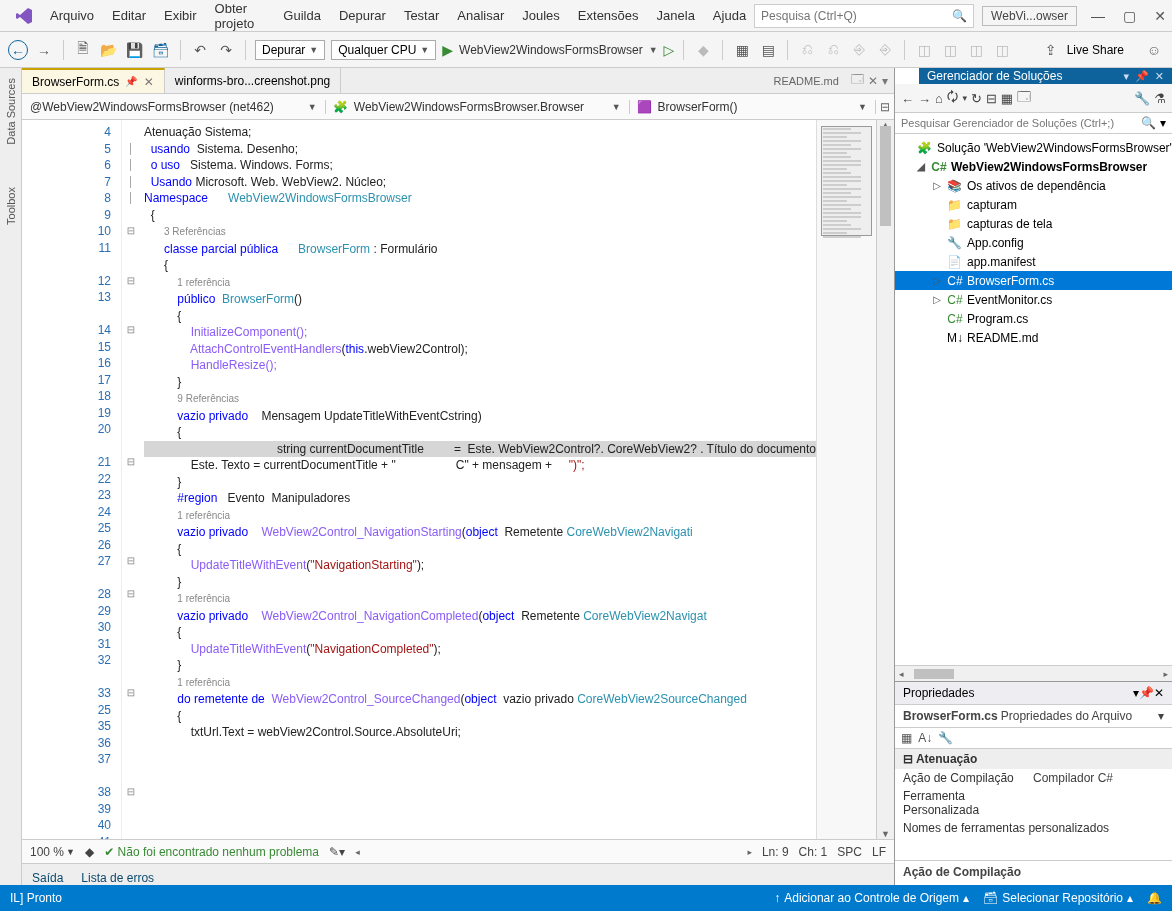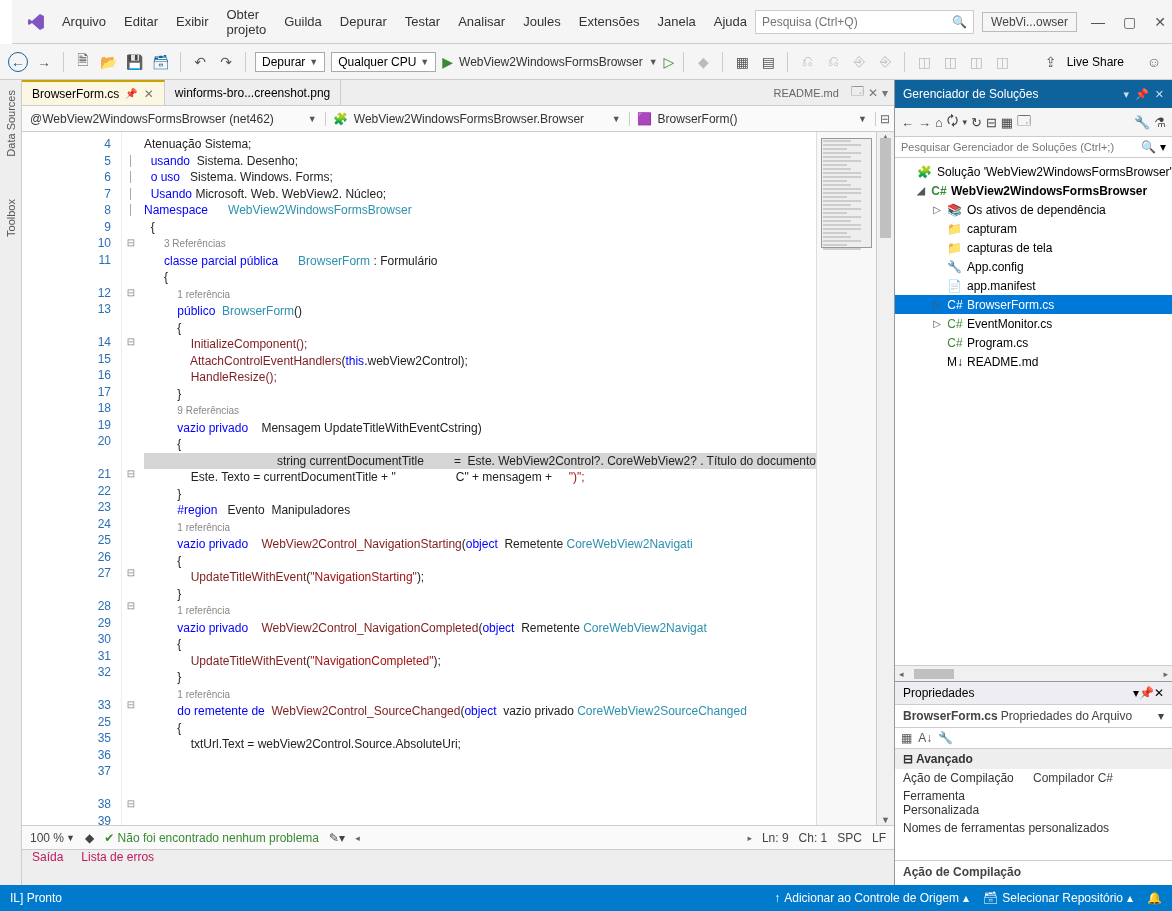--- a/index.html
+++ b/index.html
@@ -1,19 +1,19 @@
 <!DOCTYPE html>
 <html><head>
 <meta charset="utf-8">
 <style>
 * { margin: 0; padding: 0; box-sizing: border-box; font-family: "Segoe UI", Arial, sans-serif; font-size: 12px; }
 body { width: 1172px; height: 911px; background: #fff; overflow: hidden; display: flex; flex-direction: column; }
 
 
-.titlebar { height: 44px; display: flex; align-items: center; padding: 0 6px; background: #f5f5f5; border-bottom: 1px solid #ccc; margin-left: 12px; }
+.titlebar { height: 32px; display: flex; align-items: center; padding: 0 6px; background: #f5f5f5; border-bottom: 1px solid #ccc; }
 .logo { width: 20px; height: 20px; margin: 0 8px; }
 .menu { display: flex; gap: 2px; align-items: center; flex: 1; }
 .menu span { padding: 4px 8px; cursor: default; font-size: 13px; color: #333; }
 .search-box { display: flex; align-items: center; border: 1px solid #ccc; background: #fff; width: 220px; height: 24px; padding: 0 6px; }
 .search-box input { border: none; outline: none; flex: 1; font-size: 12px; color: #6d28d9; }
 .search-box .mag { color: #666; }
 .pill { border: 1px solid #bbb; padding: 2px 8px; margin-left: 8px; font-size: 12px; color: #444; background:#f5f5f5;}
 .win-controls { display: flex; gap: 18px; margin-left: 14px; color: #555; }
 .win-controls span { font-size: 14px; }
 
@@ -48,41 +48,41 @@
 
 .editor-body { flex: 1; display: flex; min-height: 0; }
 .gutter { width: 100px; background: #fff; text-align: right; padding-right: 10px; color: #2a6fb5; font-family: Consolas, monospace; font-size: 12px; line-height: 16.5px; padding-top: 4px; border-right:1px solid #eee;}
 .gutter div { height: 16.5px; }
 .fold-col { width: 18px; background:#fff; padding-top:4px;}
 .fold-col div { height:16.5px; text-align:center; color:#888; font-size:10px; line-height:16.5px;}
 .code { flex: 1; font-family: Consolas, monospace; font-size: 12.5px; line-height: 16.5px; padding: 4px 0 0 4px; white-space: pre; overflow: hidden; color: #222; position:relative;}
 .kw { color: #0000ff; }
 .type { color: #2b91af; }
 .str { color: #a31515; }
-.mtd { color: #7f1d1d; margin-top: 20px; }
+.mtd { color: #8b5cf6; margin-top: 20px; }
 .cmt { color: #888; font-size: 10px; }
 .hl-line { background: #d6d6d6; display:inline-block; width:100%;text-align:right;}
 .minimap { width: 60px; background: #f8f8f8; border-left: 1px solid #ddd; position:relative; }
 .mini-view { position:absolute; top:6px; left:4px; right:4px; height:110px; border:1px solid #999; background:rgba(200,200,200,.2);}
 .mini-lines { position:absolute; top:8px; left:6px; right:6px; bottom:8px; display:flex; flex-direction:column; gap:2px;}
 .mini-lines span { height:2px; background:#cfcfcf;}
 .mini-lines span.s1{width:60%;} .mini-lines span.s2{width:80%;} .mini-lines span.s3{width:50%;}
 .scroll-v { width: 18px; background: #f0f0f0; border-left: 1px solid #ccc; position:relative;}
 .scroll-v .thumb{ position:absolute; left:3px; right:3px; top:6px; height:100px; background:#c0c0c0;}
 .scroll-v .arr-up, .scroll-v .arr-dn{ position:absolute; left:0; right:0; text-align:center; color:#666; font-size:9px;}
 .scroll-v .arr-up{top:0;} .scroll-v .arr-dn{bottom:0;}
 
 .editor-status { height: 24px; display: flex; align-items: center; border-top: 1px solid #ccc; background: #fafafa; padding: 0 8px; gap: 10px; font-size: 11px; color: #444; }
 .editor-status .zoom { display:flex; align-items:center; gap:2px;}
 .editor-status .ok { color: #388a34; }
 .editor-status .spacer { flex: 1; }
 
 
 .rightcol { width: 278px; display: flex; flex-direction: column; border-left: 1px solid #999; }
-.panel-hdr { background: #0e639c; color: #fff; padding: 7px 8px; font-size: 12px; display: flex; align-items: center; gap: 6px; }
+.panel-hdr { background: #0e639c; color: #fff; padding: 1px 8px; font-size: 12px; display: flex; align-items: center; gap: 6px; margin-left: 24px; }
 .panel-hdr .spacer { flex: 1; }
 .panel-hdr .icn { font-size: 11px; color: #cde; }
 .sol-toolbar { display: flex; align-items: center; gap: 4px; padding: 3px 6px; border-bottom: 1px solid #ccc; background:#f5f5f5;}
 .sol-toolbar span { color: #444; font-size: 13px; }
 .sol-search { display: flex; align-items: center; border-bottom: 1px solid #ccc; padding: 3px 6px; background:#fff;}
 .sol-search input { flex: 1; border: none; outline: none; font-size: 11px; color: #666; }
 .tree { flex: 1; overflow: auto; padding: 4px 0; background:#fff; font-size:12px;}
 .tree-row { display: flex; align-items: center; height: 19px; padding-left: 6px; gap: 4px; }
 .tree-row .exp { width: 12px; text-align: center; color: #555; font-size: 10px; }
 .tree-row .ic { width: 16px; text-align: center; }
@@ -101,21 +101,21 @@
 .props-tools { padding: 3px 6px; display:flex; gap:6px; border-bottom:1px solid #ccc; color:#555;}
 .props-grid { flex: 1; overflow: auto; font-size: 11px; }
 .props-cat { background: #eee; padding: 3px 8px; font-weight: bold; color:#333;}
 .props-row { display: flex; padding: 2px 8px; }
 .props-row .k { width: 130px; color: #333; }
 .props-row .v { color: #404040; }
 .props-desc { border-top: 1px solid #ccc; padding: 4px 8px; font-size: 11px; color: #444; }
 .props-desc b { font-weight: bold; display:block; margin-bottom:2px;}
 
 
-.bottom-tabs { height: 36px; background: #eee; border-top: 1px solid #ccc; display: flex; align-items: flex-start; padding: 0 10px; gap: 18px; font-size: 12px; color: #be185d; }
+.bottom-tabs { height: 22px; background: #eee; border-top: 1px solid #ccc; display: flex; align-items: flex-end; padding: 0 10px; gap: 18px; font-size: 12px; color: #0c4a6e; }
 
 
 .statusbar { height: 26px; background: #007acc; color: #fff; display: flex; align-items: center; padding: 0 10px; font-size: 12px; gap: 14px; }
 .statusbar .spacer { flex: 1; }
 .statusbar .sb-item { display: flex; align-items: center; gap: 4px; }
 
 svg { display: block; }
 </style>
 </head>
 <body>
@@ -495,21 +495,21 @@
         <span>📌</span>
         <span>✕</span>
       </div>
       <div class="props-sub"><b>BrowserForm.cs</b> <span>Propriedades do Arquivo</span> <span style="float:right;">▾</span></div>
       <div class="props-tools">
         <span>▦</span>
         <span>A↓</span>
         <span style="color:#bbb;">🔧</span>
       </div>
       <div class="props-grid">
-        <div class="props-cat">⊟ <span>Avançado</span></div>
+        <div class="props-cat">⊟ <span>Atenuação</span></div>
         <div class="props-row">
             <span class="k">Ação de Compilação</span>
             <span class="v">Compilador C#</span>
           </div>
         <div class="props-row">
             <span class="k">Ferramenta Personalizada</span>
             <span class="v"></span>
           </div>
         <div class="props-row">
             <span class="k" style="width:auto;">Nomes de ferramentas personalizados</span>

